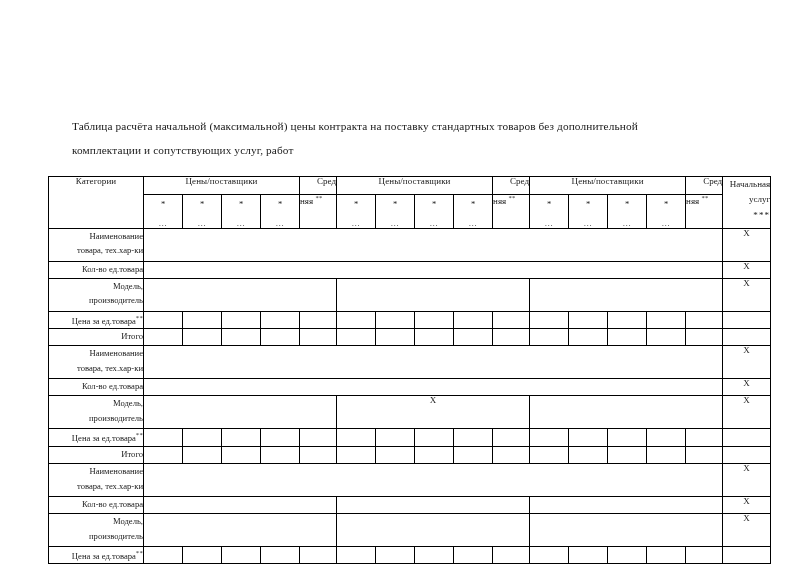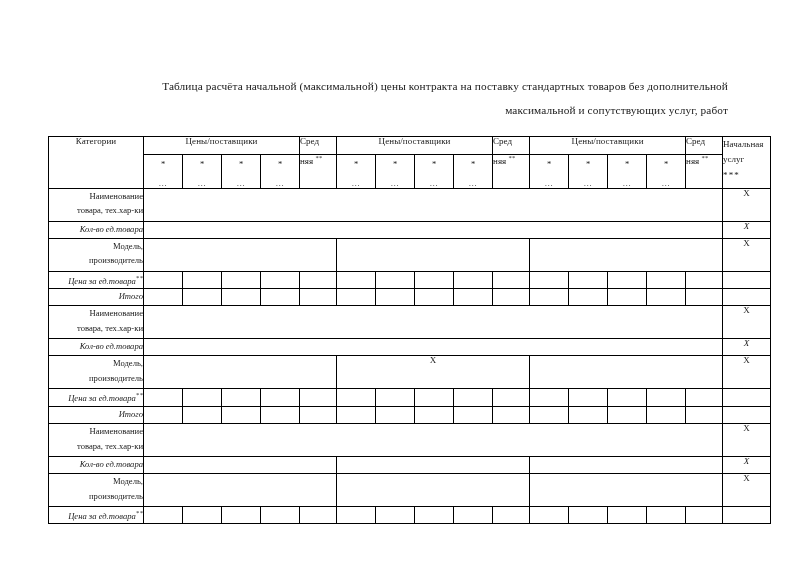--- a/index.html
+++ b/index.html
@@ -18,22 +18,22 @@
     position: relative;
     width: 800px;
     height: 566px;
     background: #ffffff;
     box-sizing: border-box;
   }
 
   
   .doc-title {
     margin: 0;
-    padding: 74px 72px 0 72px;
-    text-align: right;
+    padding: 114px 72px 0 72px;
+    text-align: left;
     font-size: 11.3px;
     font-weight: normal;
     line-height: 2.15;
     letter-spacing: 0.01em;
   }
   .doc-title .line {
     display: block;
   }
 
   
@@ -78,33 +78,33 @@
   }
   .hdr-sub .dots {
     display: block;
     padding-top: 11px;
     font-size: 8.5px;
     line-height: 1;
     letter-spacing: 0.06em;
   }
   
   .hdr-avg-top {
-    text-align: left;
+    text-align: right;
     vertical-align: middle;
     font-size: 9px;
   }
   .hdr-avg-bot {
     text-align: left;
     vertical-align: top;
     padding: 5px 0 0 4px;
     font-size: 9px;
   }
   
   .hdr-start {
-    text-align: left;
+    text-align: right;
     vertical-align: top;
     font-size: 9px;
     line-height: 1.75;
     padding-top: 3px;
   }
   .hdr-start .l1, .hdr-start .l2, .hdr-start .l3 {
     display: block;
   }
   .hdr-start .l3 {
     letter-spacing: 0.12em;
@@ -123,41 +123,41 @@
     display: block;
   }
   sup.mark {
     font-size: 6.5px;
     vertical-align: super;
     letter-spacing: 0.05em;
   }
 
   
   .r-tall  { height: 33px; }
-  .r-short { height: 17px; font-style: italic; }
+  .r-short { height: 17px; }
 
   
   .xcell {
     text-align: center;
     vertical-align: top;
     padding-top: 3px;
     font-size: 9px;
   }
   .xcell.mid {
     text-align: center;
   }
 </style>
 </head>
 <body>
 
 <div class="page">
 
   <h1 class="doc-title">
     <span class="line">Таблица расчёта начальной (максимальной) цены контракта на поставку стандартных товаров без дополнительной</span>
-    <span class="line">максимальной и сопутствующих услуг, работ</span>
+    <span class="line">комплектации и сопутствующих услуг, работ</span>
   </h1>
 
   <div class="table-wrap">
     <table class="calc">
       <colgroup>
         <col style="width:95px">
         <col style="width:39px">
           <col style="width:39px">
           <col style="width:39px">
           <col style="width:39px">

